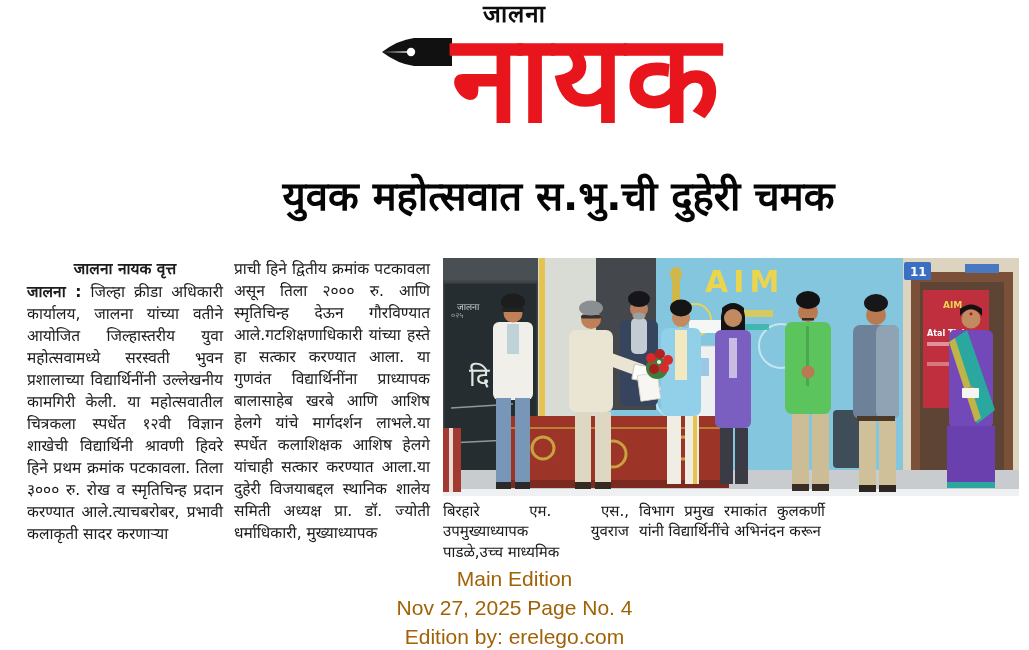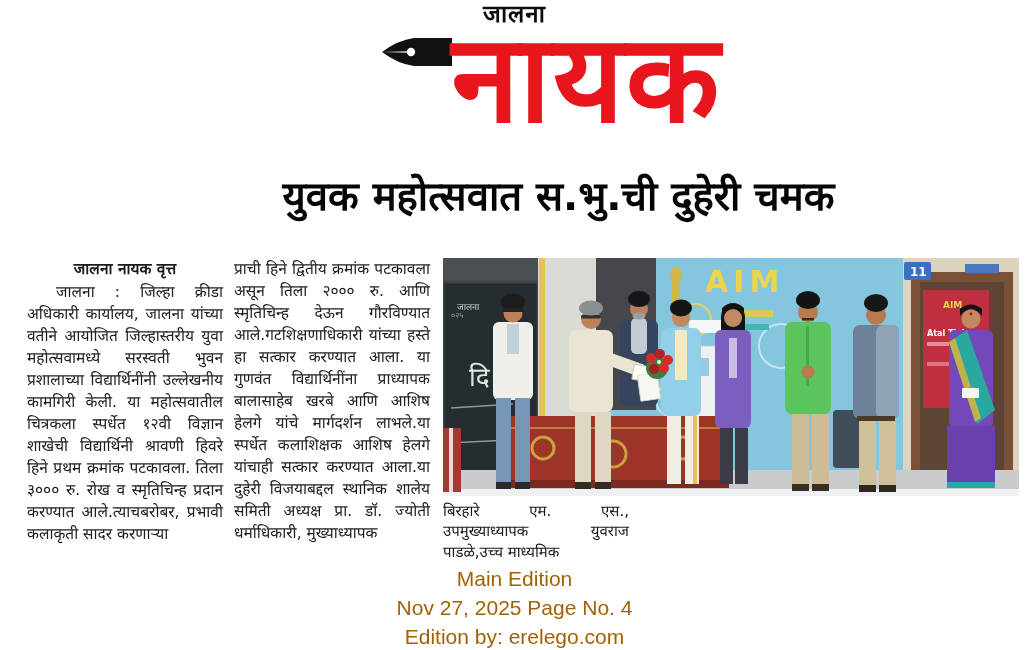--- a/index.html
+++ b/index.html
@@ -23,21 +23,21 @@
   }
   
   .headline{
     position:absolute;top:172px;left:0;width:100%;text-align:center;
     font-size:40px;font-weight:700;color:#050505;letter-spacing:0px;line-height:1.2;margin-left:44px;
   }
   
   .article{position:absolute;top:258px;left:27px;display:flex;gap:11px;}
   .col{width:196px;font-size:15.5px;line-height:1.42;text-align:justify;color:#1c1c1c;}
   .col .byline{display:block;text-align:center;font-weight:bold;margin-bottom:1px;}
-  .col b{font-weight:normal;margin-left:29px;}
+  .col b{font-weight:bold;}
   
   .photo-wrap{width:576px;margin-left:2px;}
   .photo{width:576px;height:238px;display:block;background:#9fd0e2;}
   .captions{display:flex;gap:10px;margin-top:5px;}
   .caption{width:186px;font-size:15px;line-height:1.35;color:#161616;text-align:justify;}
   
   .footer{
     position:absolute;top:564px;left:0;width:100%;text-align:center;
     font-family:"Liberation Sans","DejaVu Sans",sans-serif;
     font-size:21px;line-height:29px;color:#a16207;
@@ -245,20 +245,21 @@
         <circle cx="528" cy="134" r="5.5" fill="#c28a61"></circle>
         <rect x="519" y="130" width="17" height="10" rx="1" fill="#f5f5f0"></rect>
         <circle cx="528" cy="61" r="9.5" fill="#c28a61"></circle>
         <path d="M517 58 Q528 44 539 58 L539 51 Q528 42 517 51 Z" fill="#121212"></path>
         <circle cx="528" cy="56" r="1.4" fill="#b01818"></circle>
       </g>
     </svg>
 
     <div class="captions">
       <div class="caption">बिरहारे एम. एस., उपमुख्याध्यापक युवराज पाडळे,उच्च माध्यमिक</div>
+      <div class="caption">विभाग प्रमुख रमाकांत कुलकर्णी यांनी विद्यार्थिनींचे अभिनंदन करून</div>
     </div>
   </div>
 </div>
 
 <div class="footer">
   <div>Main Edition</div>
   <div>Nov 27, 2025 Page No. 4</div>
   <div>Edition by: erelego.com</div>
 </div>
 

